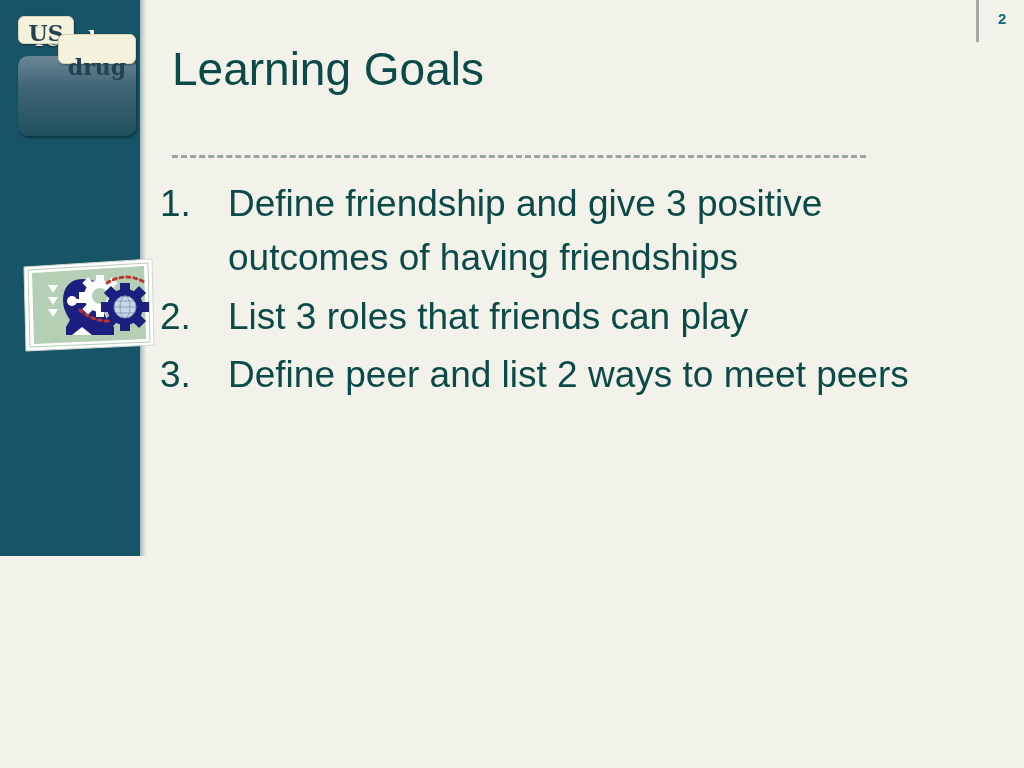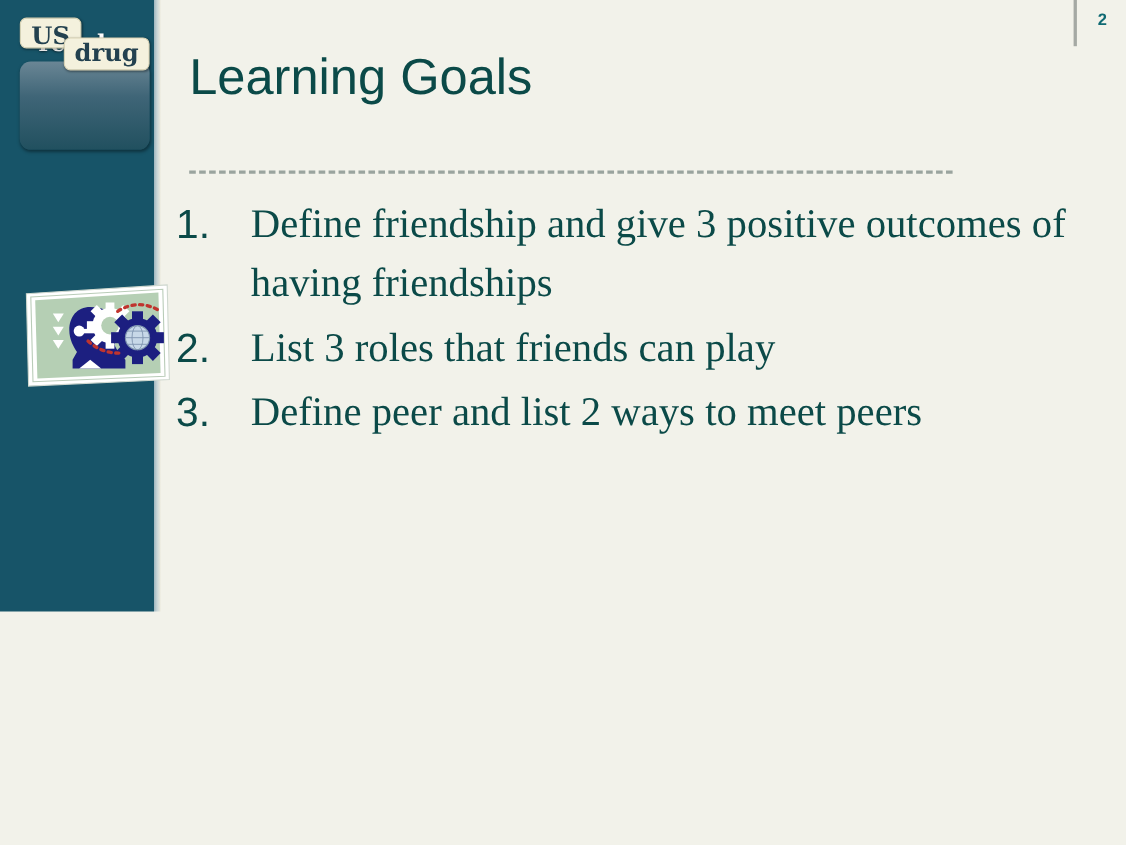--- a/index.html
+++ b/index.html
@@ -61,21 +61,21 @@
     width: 56px; height: 28px;
     font-size: 22px;
     padding-top: 5px;
     box-sizing: border-box;
     z-index: 3;
   }
   #logo-drug {
     left: 48px; top: 26px;
     width: 78px; height: 30px;
     font-size: 22px;
-    padding-top: 2px;
+    padding-top: 21px;
     box-sizing: border-box;
     z-index: 4;
   }
   #logo-box {
     position: absolute;
     left: 8px; top: 48px;
     width: 118px; height: 80px;
     border-radius: 10px;
     background: linear-gradient(to bottom, #6a8695 0%, #3f6577 40%, #21505f 100%);
     box-shadow: 1px 2px 3px rgba(0,0,0,0.4);
@@ -151,21 +151,20 @@
     line-height: 1.47;
     margin-bottom: 4px;
   }
   .goal-num {
     flex: 0 0 auto;
     width: 68px;
     text-align: left;
   }
   .goal-text {
     flex: 1 1 auto;
-    font-family: Liberation Serif, serif;
   }
 
   
   #page-number-box {
     position: absolute;
     right: 0; top: 0;
     width: 48px; height: 42px;
   }
   #page-number-rule {
     position: absolute;

